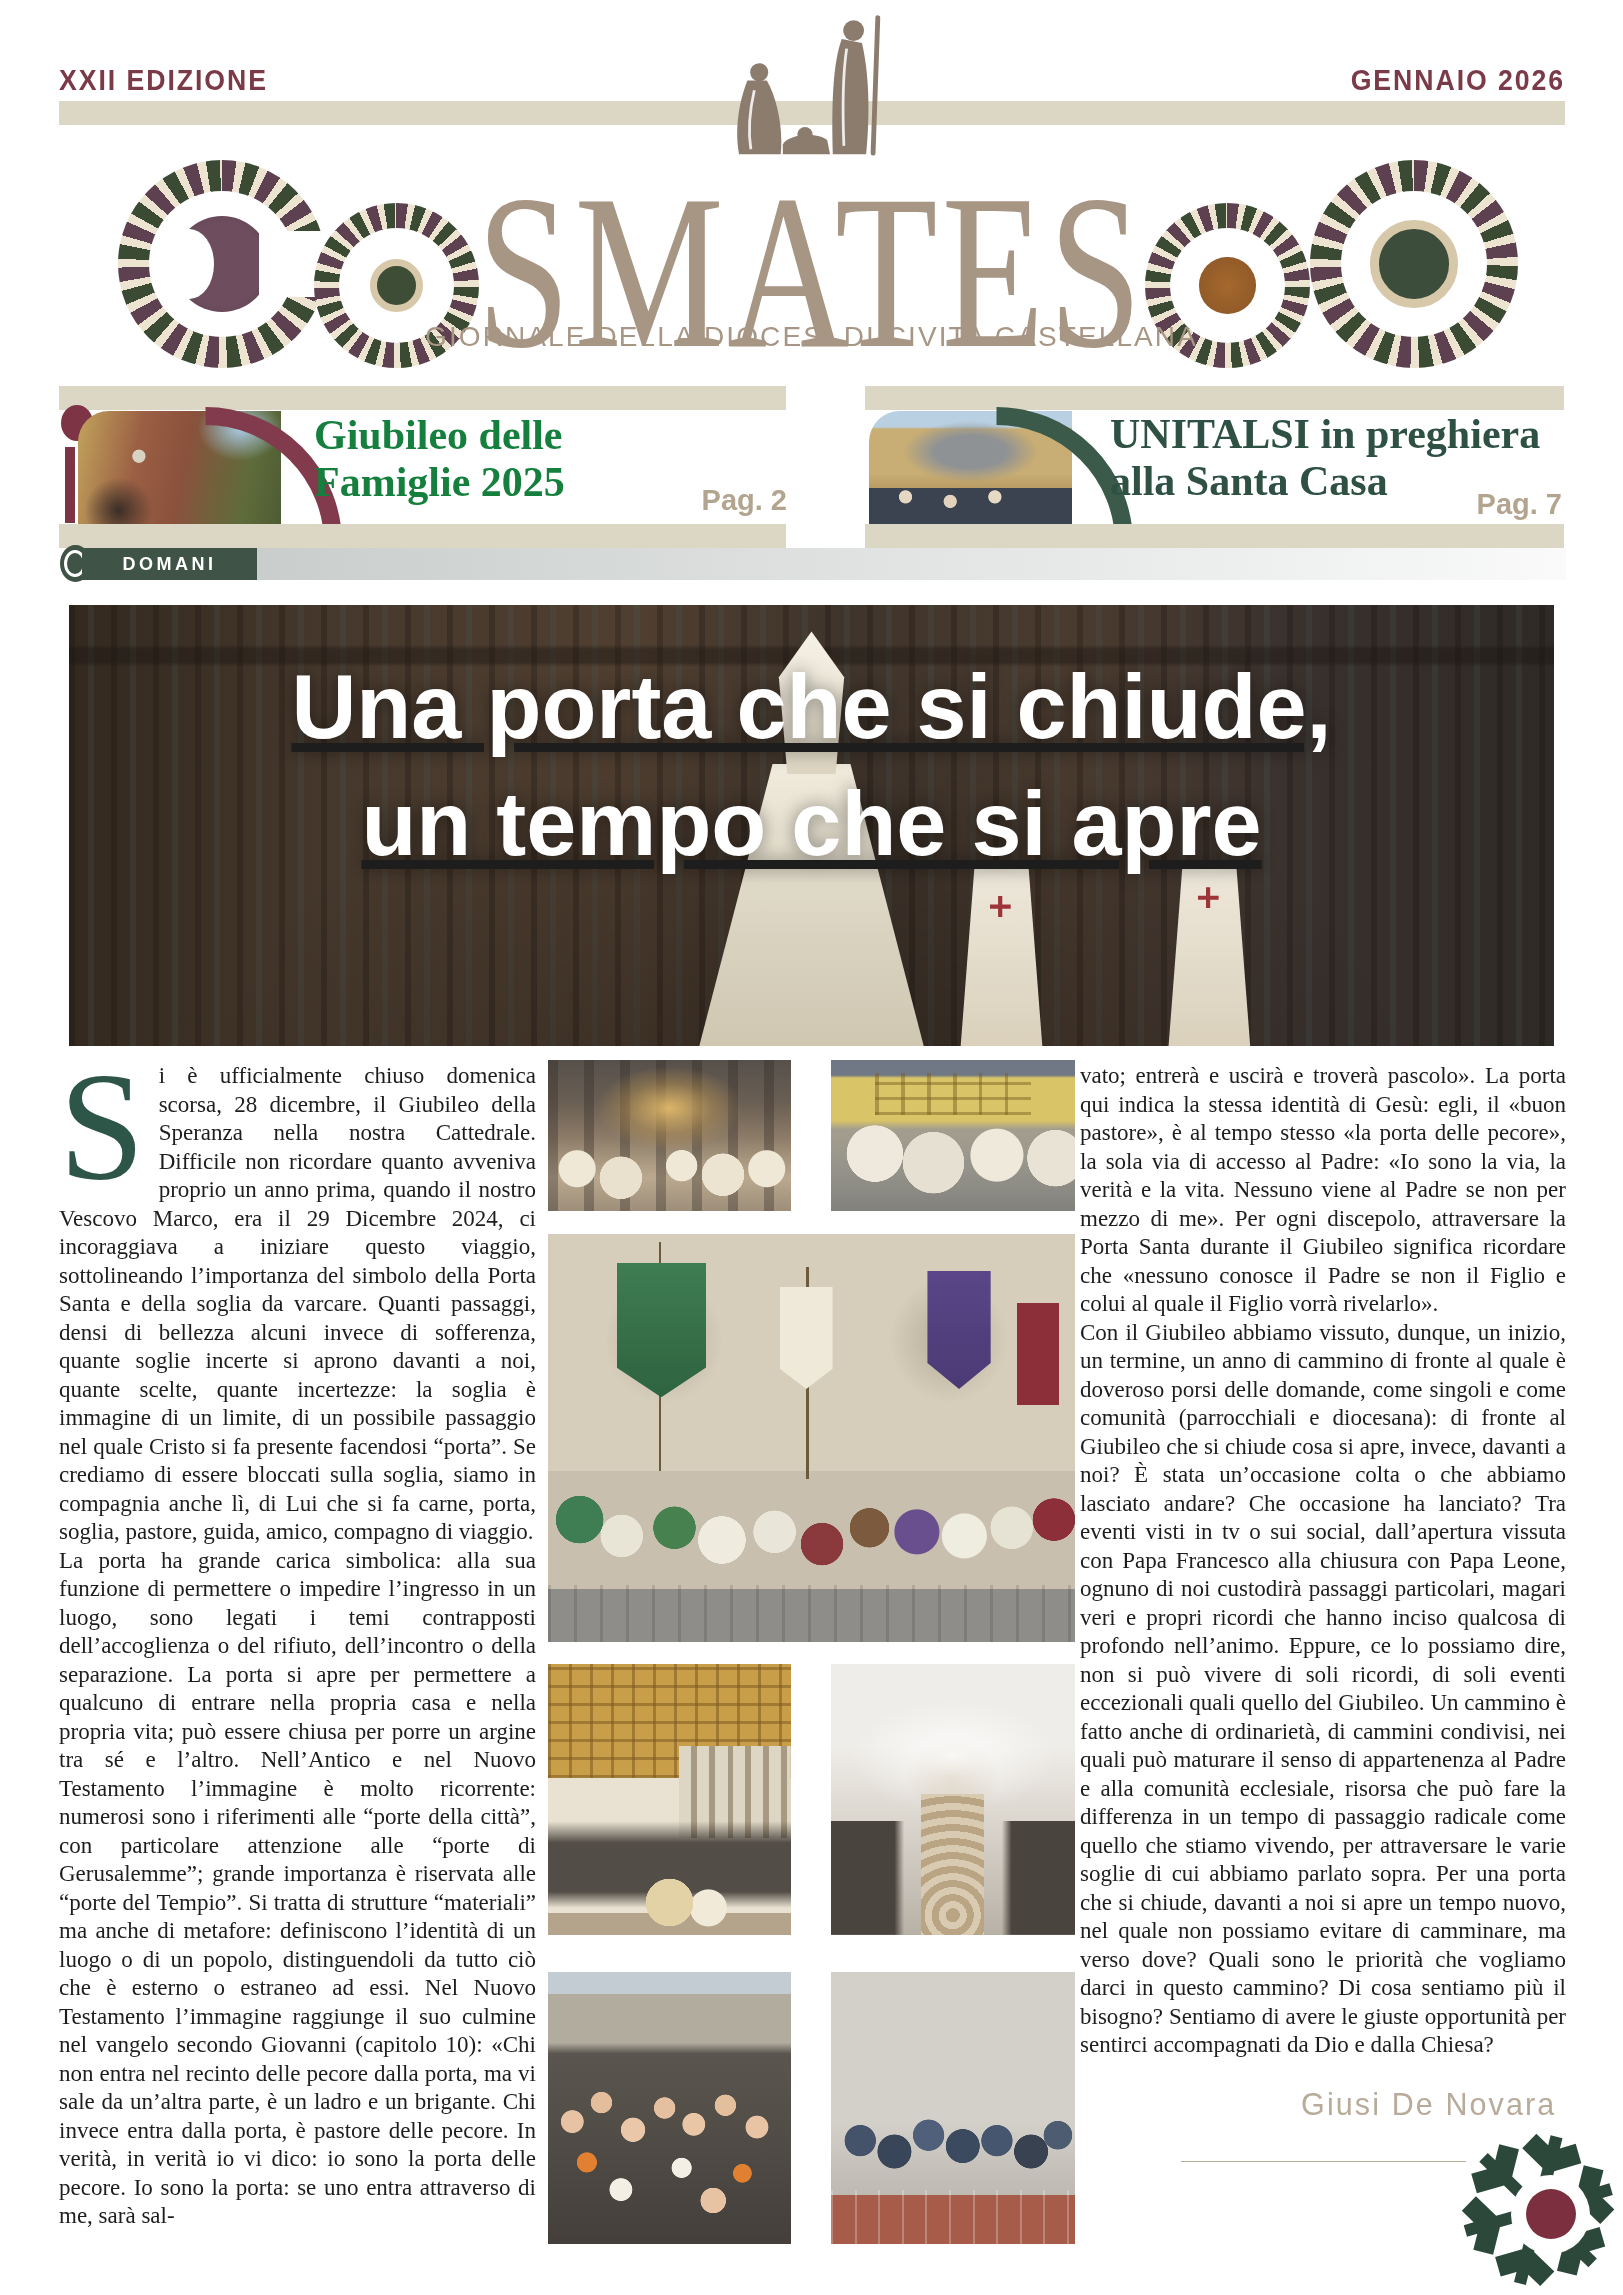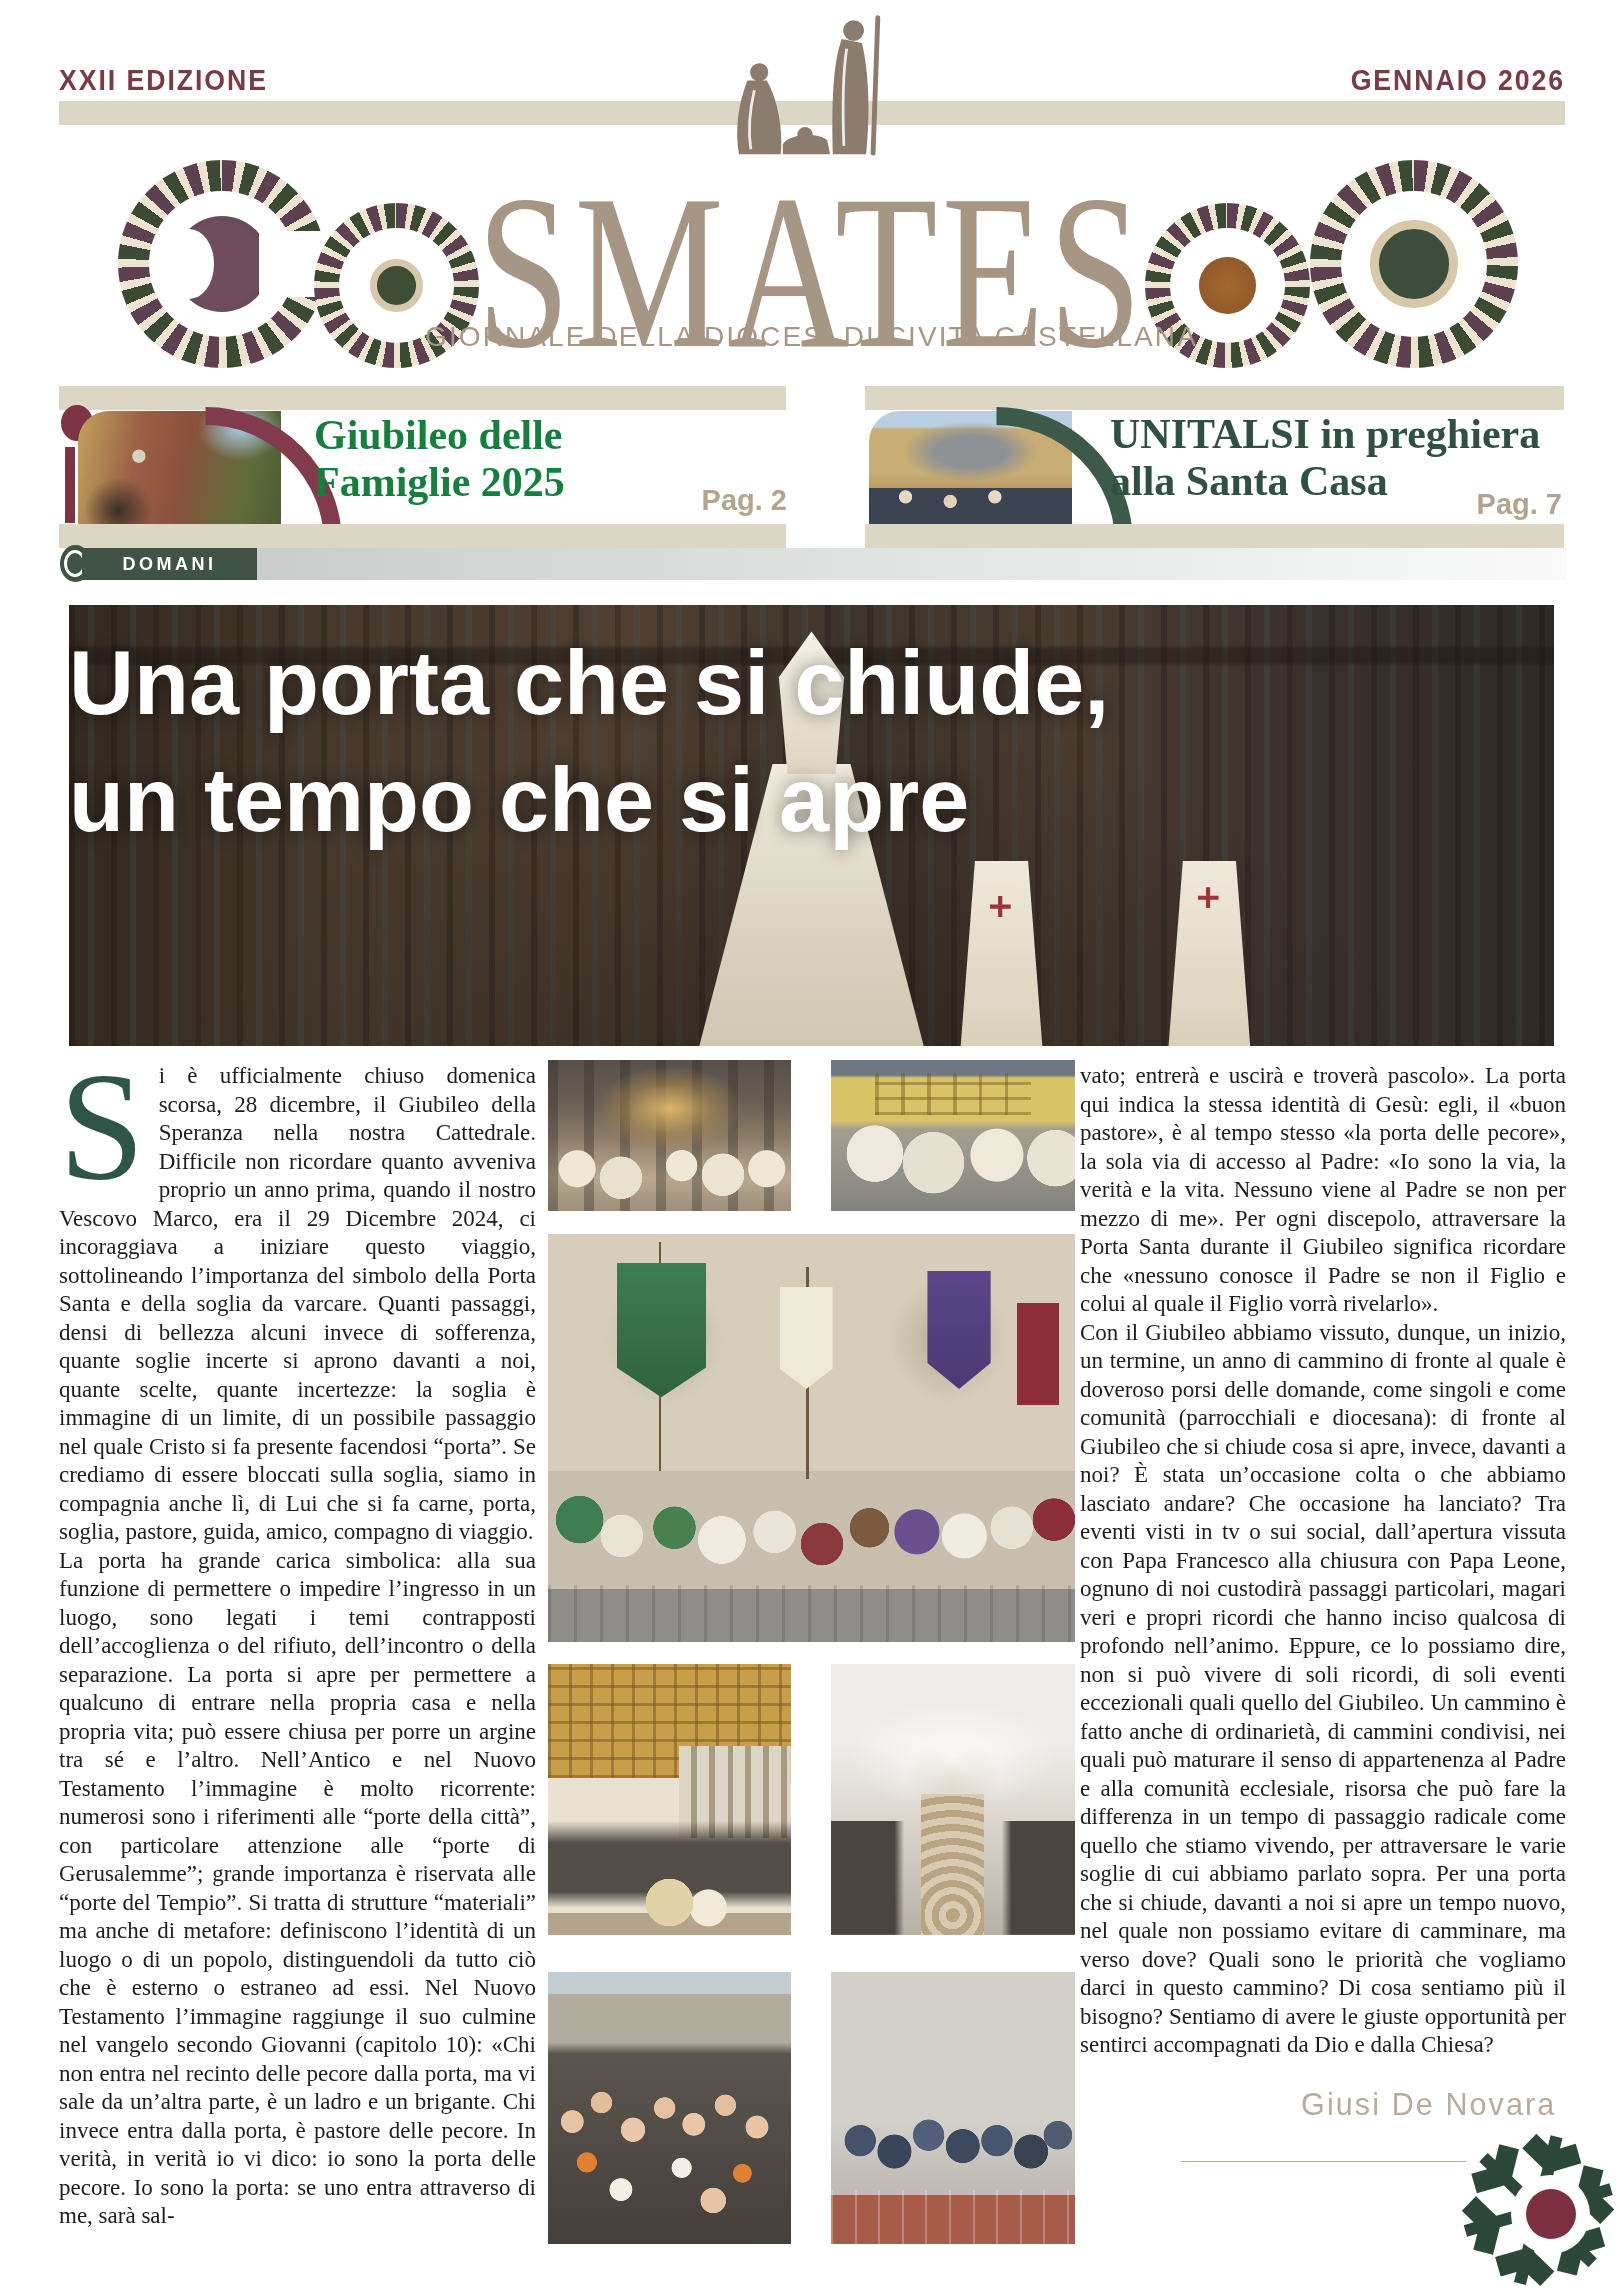--- a/index.html
+++ b/index.html
@@ -89,22 +89,22 @@
      clip-path:polygon(50% 0,88% 32%,78% 100%,22% 100%,12% 32%);}
   #hero .chasuble{position:absolute;left:50%;top:36%;transform:translateX(-50%);width:229px;height:66%;
      background:linear-gradient(#f0ebdc,#d9d2bf 60%,#cfc6b0);
      clip-path:polygon(33% 0,67% 0,100% 100%,0 100%);}
   #hero .deacon{position:absolute;top:58%;width:83px;height:44%;
      background:linear-gradient(#efe9dc,#d9cfba);clip-path:polygon(18% 0,82% 0,100% 100%,0 100%);}
   #hero .d1{left:60%;} #hero .d2{left:74%;}
   #hero .emblem{position:absolute;width:21px;height:21px;background:#9c3438;
      clip-path:polygon(40% 0,60% 0,60% 40%,100% 40%,100% 60%,60% 60%,60% 100%,40% 100%,40% 60%,0 60%,0 40%,40% 40%);}
   #hero .e1{left:62%;top:66%;} #hero .e2{left:76%;top:64%;}
-  #hero-text{position:absolute;inset:0;display:flex;flex-direction:column;align-items:flex-start;
-     padding-top:20px;box-sizing:border-box;}
+  #hero-text{position:absolute;inset:0;display:flex;flex-direction:column;align-items:center;
+     padding-top:44px;box-sizing:border-box;text-decoration:underline;}
   .hero-title{font-family:"Liberation Sans",sans-serif;font-weight:700;color:#fff;
      font-size:90px;line-height:117px;text-shadow:0 0 18px rgba(0,0,0,.45);white-space:nowrap;}
   #hero-sub{margin-top:11px;font-family:"Liberation Sans",sans-serif;font-style:italic;
      font-weight:400;color:#fff;font-size:44px;text-shadow:0 0 14px rgba(0,0,0,.45);}
 
   
   .col{position:absolute;font-size:23px;line-height:28.5px;text-align:justify;hyphens:auto;}
   #col-left{left:59px;top:1062px;width:477px;}
   #col-right{left:1080px;top:1062px;width:486px;}
   .col p{margin:0;}

